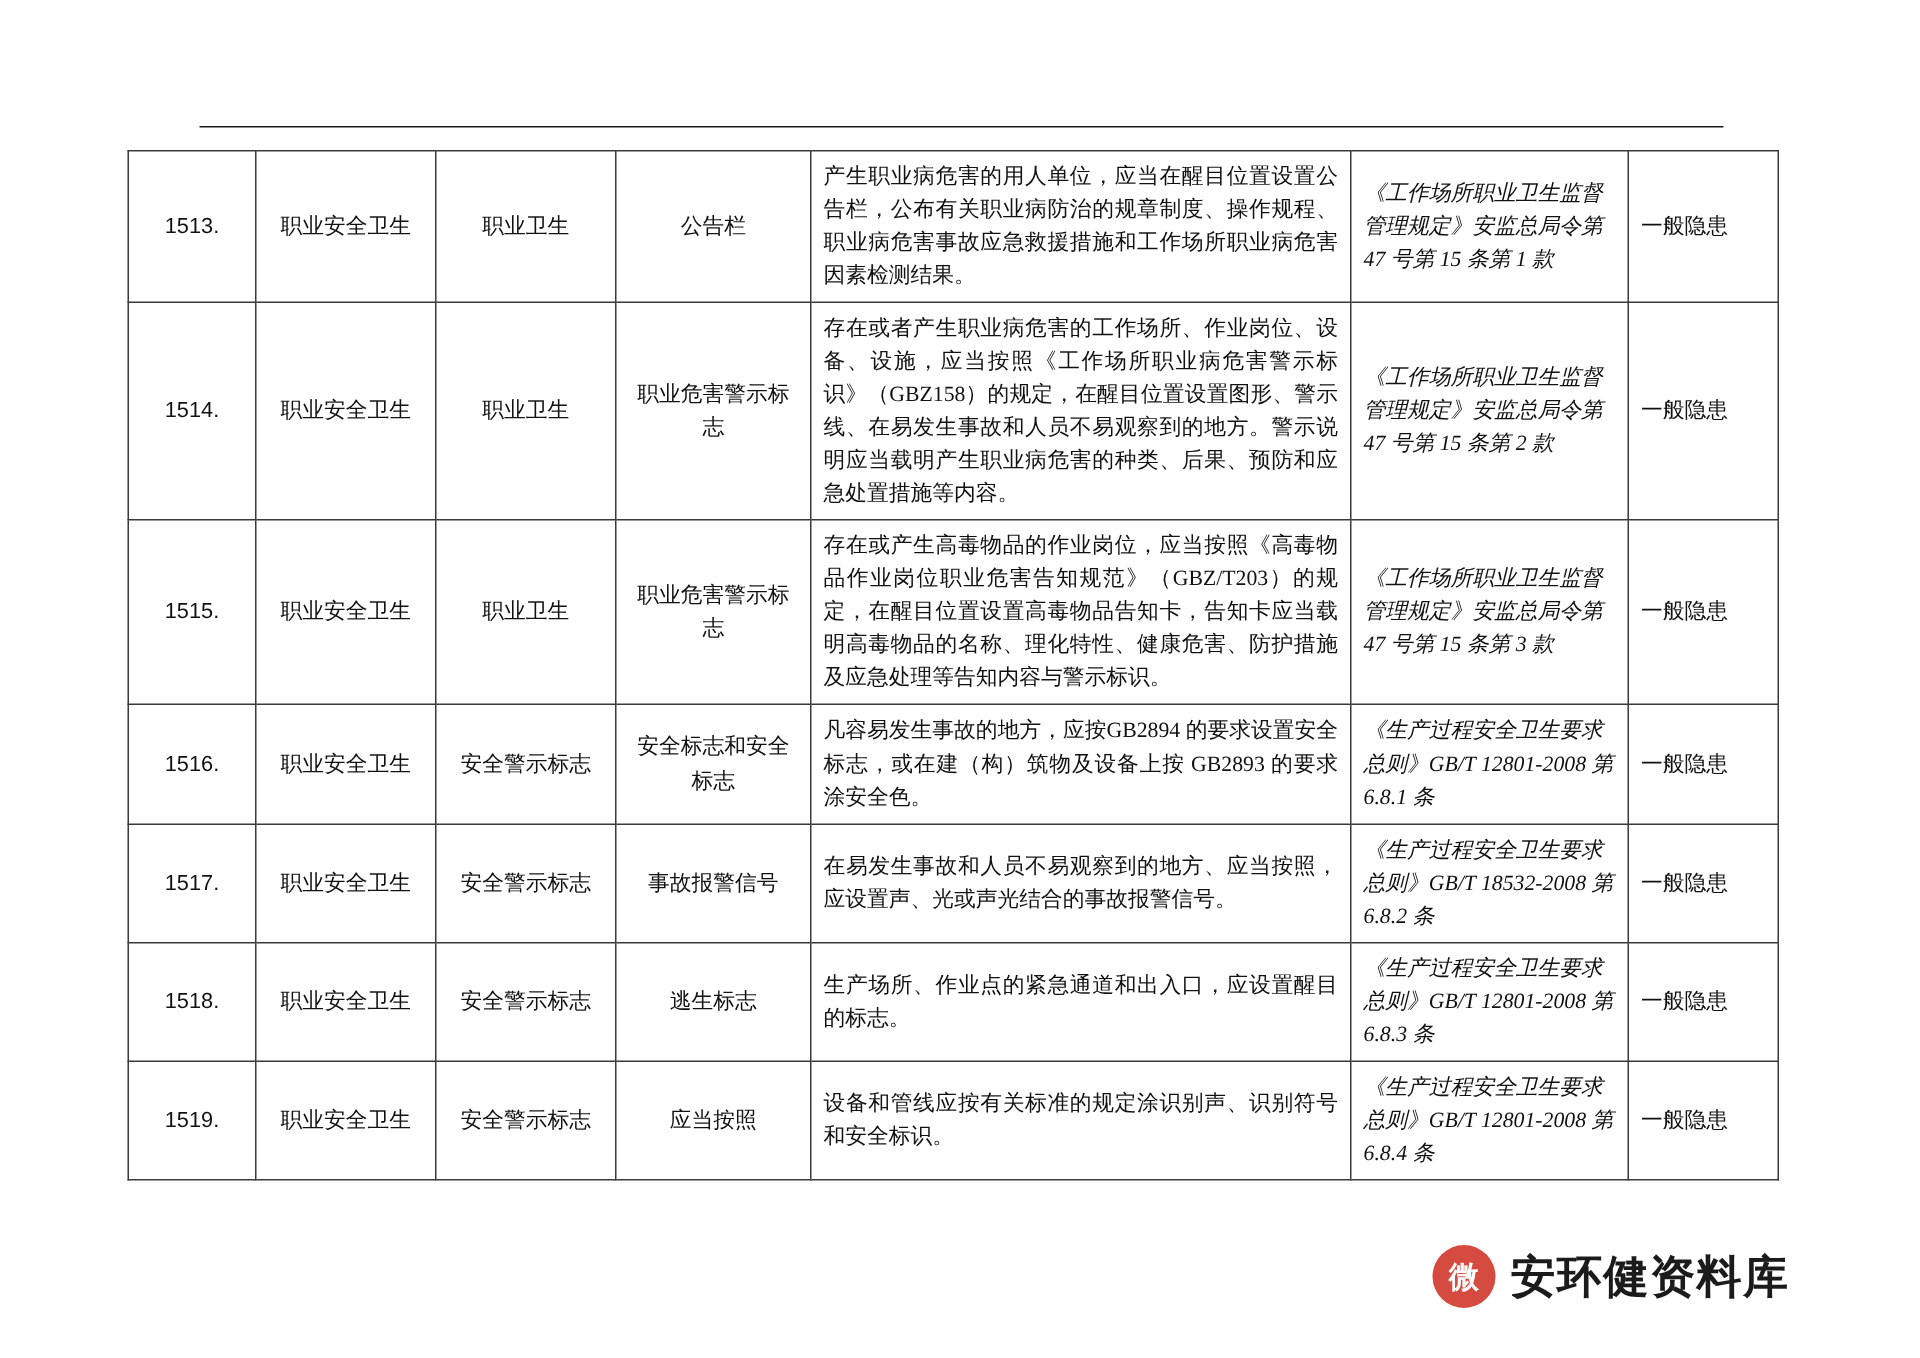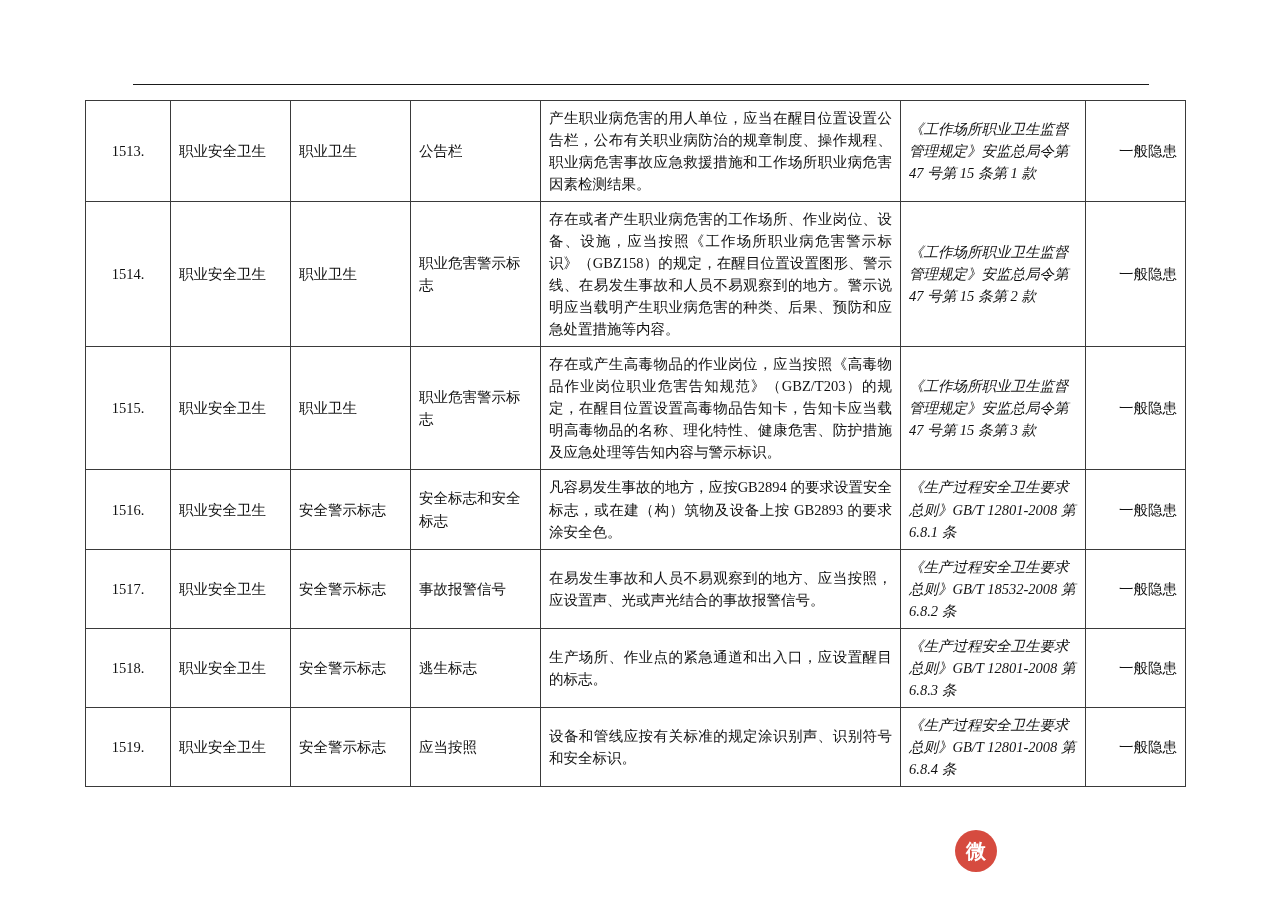--- a/index.html
+++ b/index.html
@@ -45,38 +45,38 @@
   col.c-no    { width: 85px; }
   col.c-cat   { width: 120px; }
   col.c-sub   { width: 120px; }
   col.c-item  { width: 130px; }
   col.c-desc  { width: 360px; }
   col.c-basis { width: 185px; }
   col.c-level { width: 100px; }
 
   td.no {
     text-align: center;
-    font-family: Liberation Serif, serif;
+    font-family: Liberation Sans, sans-serif;
   }
   td.cat, td.sub, td.item {
-    text-align: left;
+    text-align: center;
     font-family: Liberation Serif, serif;
   }
   td.desc {
     text-align: justify;
     text-justify: inter-ideograph;
   }
   td.basis {
     text-align: left;
     font-size: 14px;
     line-height: 1.5;
     margin-left: 24px;
   }
   td.level {
-    text-align: right;
+    text-align: left;
   }
   .i {
     font-style: italic;
   }
   
   .watermark {
     position: absolute;
     left: 955px;
     top: 830px;
     display: flex;
@@ -186,15 +186,16 @@
           <td class="desc">设备和管线应按有关标准的规定涂识别声、识别符号和安全标识。</td>
           <td class="basis i">《生产过程安全卫生要求总则》GB/T 12801-2008 第 6.8.4 条</td>
           <td class="level">一般隐患</td>
         </tr>
       </tbody>
     </table>
   </div>
 
   <div class="watermark">
     <div class="wm-circle">微</div>
+    <div class="wm-text">安环健资料库</div>
   </div>
 
 </div>
 
 </body></html>

